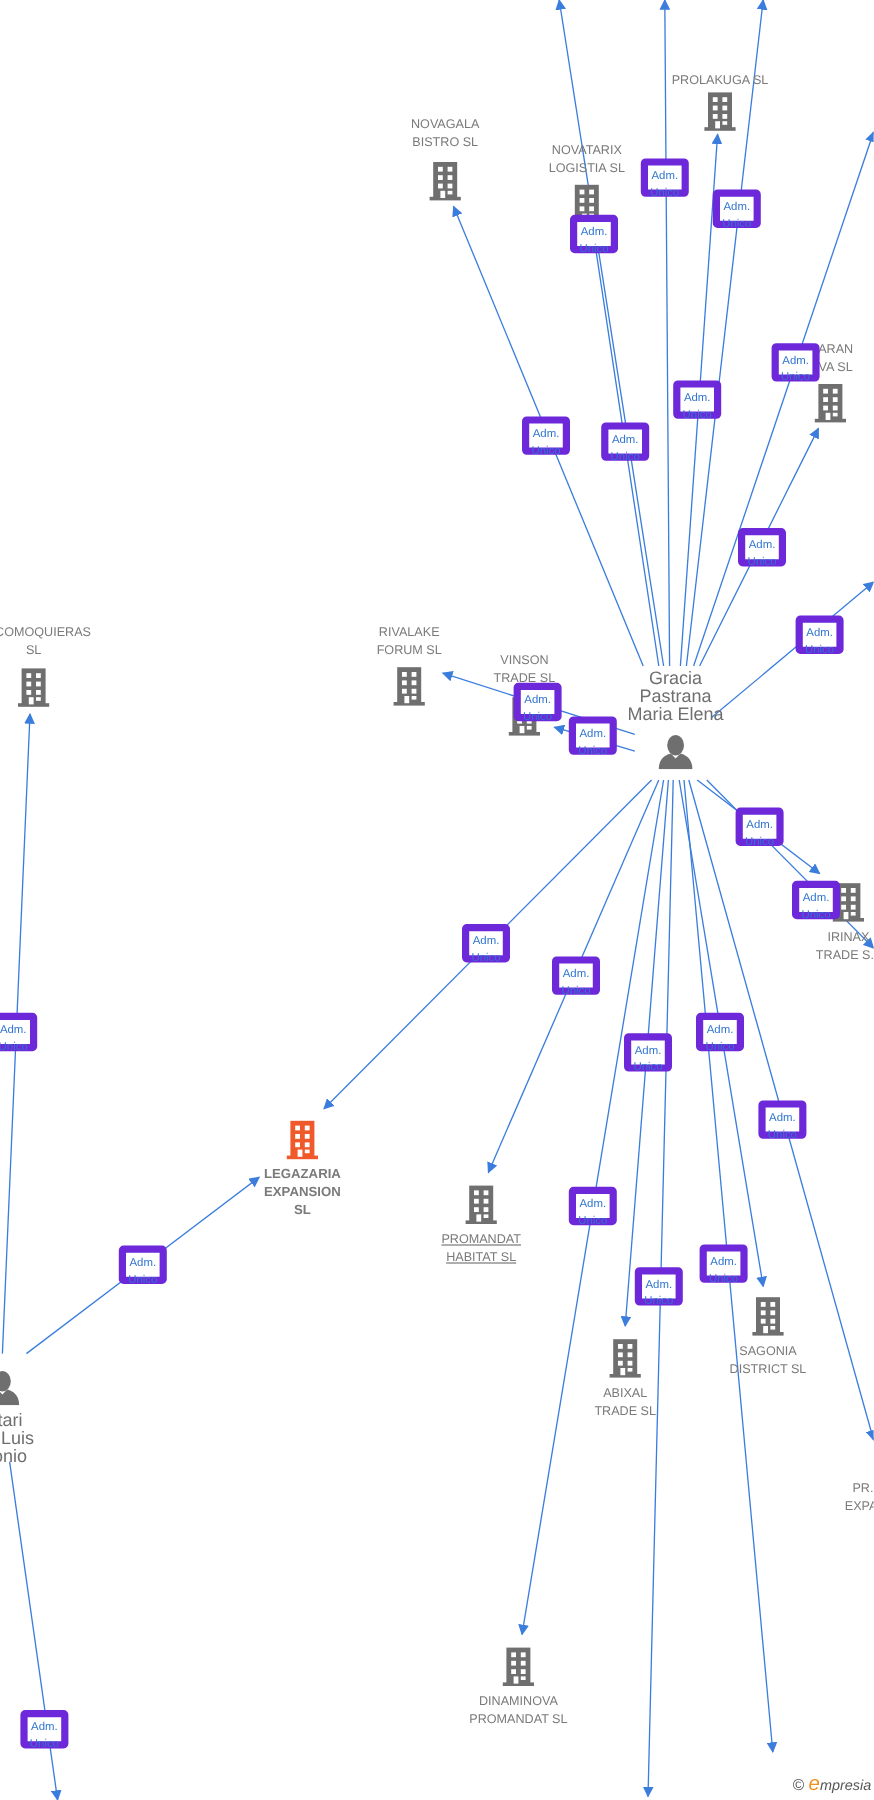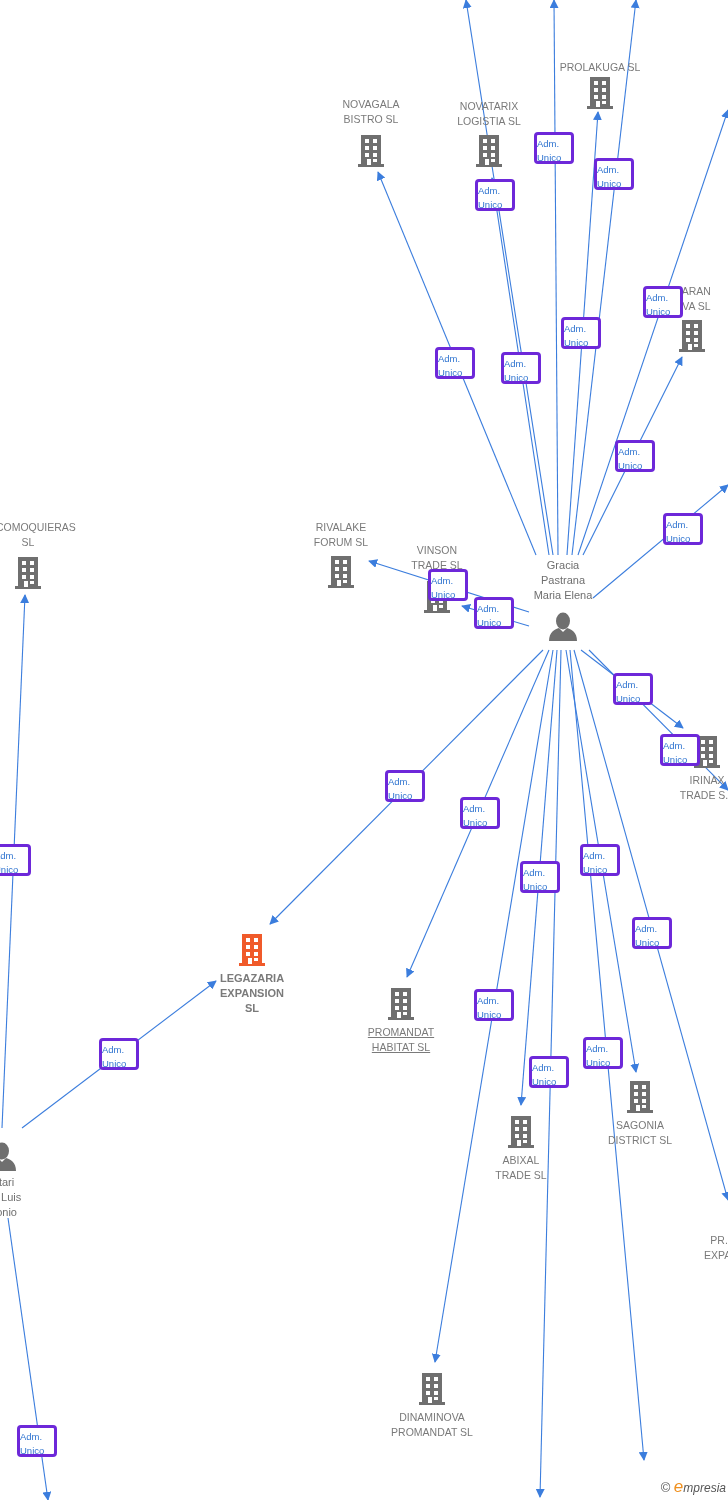--- a/index.html
+++ b/index.html
@@ -3,24 +3,24 @@
 <meta charset="utf-8">
 <style>
   html, body { margin: 0; padding: 0; background: #ffffff; }
   body { width: 728px; height: 1500px; position: relative; overflow: hidden;
          font-family: "Liberation Sans", sans-serif; }
   #edges { position: absolute; left: 0; top: 0; width: 728px; height: 1500px; }
   .node { position: absolute; text-align: center; color: #7a7a7a; font-size: 10.5px; line-height: 15px; }
   .node .label { display: block; white-space: pre-line; }
   .node.main .label { color: #7a7a7a; font-weight: bold; font-size: 11px; }
   .node .ico { display: block; margin: 0 auto; }
-  .person .label { font-size: 11px; line-height: 15px; color: #6f6f6f; }
+  .person .label { font-size: 15px; line-height: 15px; color: #6f6f6f; }
   .rel { position: absolute; width: 40px; height: 32px; box-sizing: border-box;
-         border: 3px solid #6d28d9; border-radius: 4px; background: #fff;
-         color: #2f74d0; font-size: 9.5px; line-height: 14px; 
+         border: 6px solid #6d28d9; border-radius: 4px; background: #fff;
+         color: #2f74d0; font-size: 9.5px; line-height: 14px; text-align: center;
          padding-top: 2px; }
   .rel span { display: block; }
   .credit { position: absolute; right: 2px; bottom: 3px; font-size: 13px; color: #555; }
   .credit .brand { font-family: Liberation Sans, sans-serif; font-style: italic; color: #555; font-size: 12px; }
   .credit .e { color: #f0901e; font-size: 17px; font-style: italic; }
 </style>
 </head>
 <body>
 
 <svg id="edges" xmlns="http://www.w3.org/2000/svg" width="728" height="1500">
@@ -84,21 +84,21 @@
             <rect x="17" y="5" width="4" height="4"></rect>
             <rect x="9" y="12" width="4" height="4"></rect>
             <rect x="17" y="12" width="4" height="4"></rect>
             <rect x="9" y="19" width="4" height="4"></rect>
             <rect x="17" y="19" width="4" height="4"></rect>
             <rect x="11" y="25" width="4" height="6"></rect>
             <rect x="17" y="25" width="4" height="3"></rect>
           </g>
         </svg></span>
     </div>
-    <div class="node" style="width: 130px; left: 424px; top: 99px;">
+    <div class="node" style="width: 130px; left: 424px; top: 118px;">
       <span class="label">NOVATARIX
 LOGISTIA  SL</span>
       <span class="ico" style="margin-top: 5px;"><svg width="30" height="34" viewBox="0 0 30 34" xmlns="http://www.w3.org/2000/svg">
           <rect x="5" y="1" width="20" height="30" fill="#6f6f6f"></rect>
           <rect x="2" y="30" width="26" height="3" fill="#6f6f6f"></rect>
           <g fill="#ffffff">
             <rect x="9" y="5" width="4" height="4"></rect>
             <rect x="17" y="5" width="4" height="4"></rect>
             <rect x="9" y="12" width="4" height="4"></rect>
             <rect x="17" y="12" width="4" height="4"></rect>

